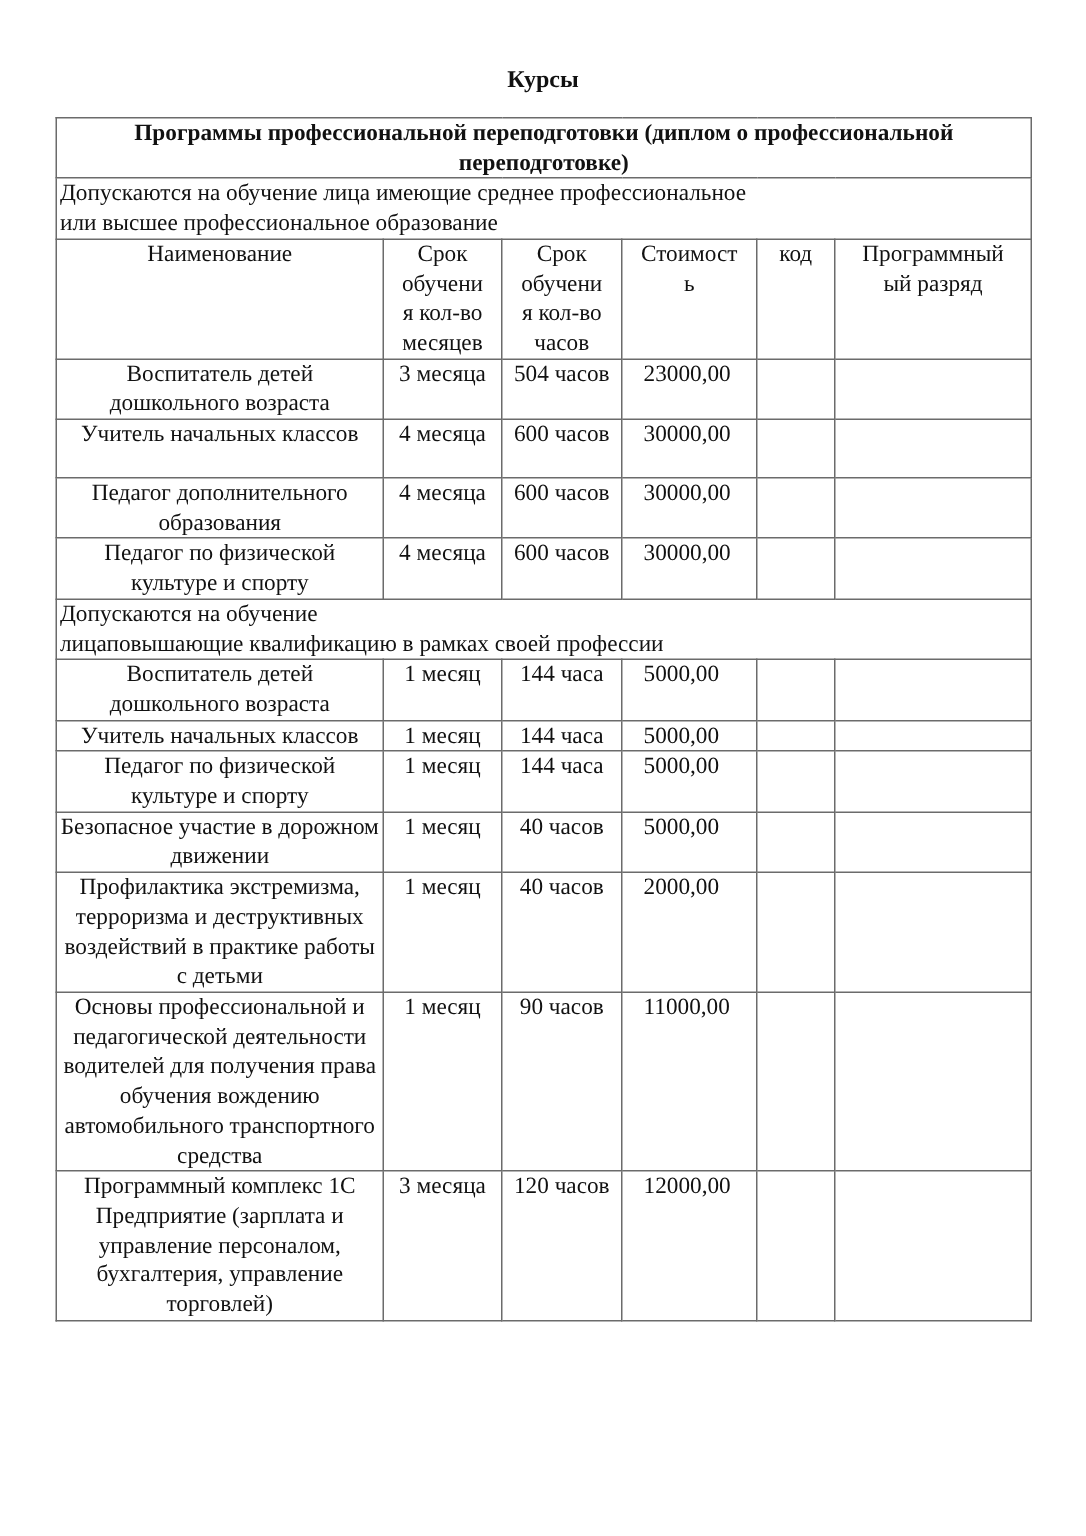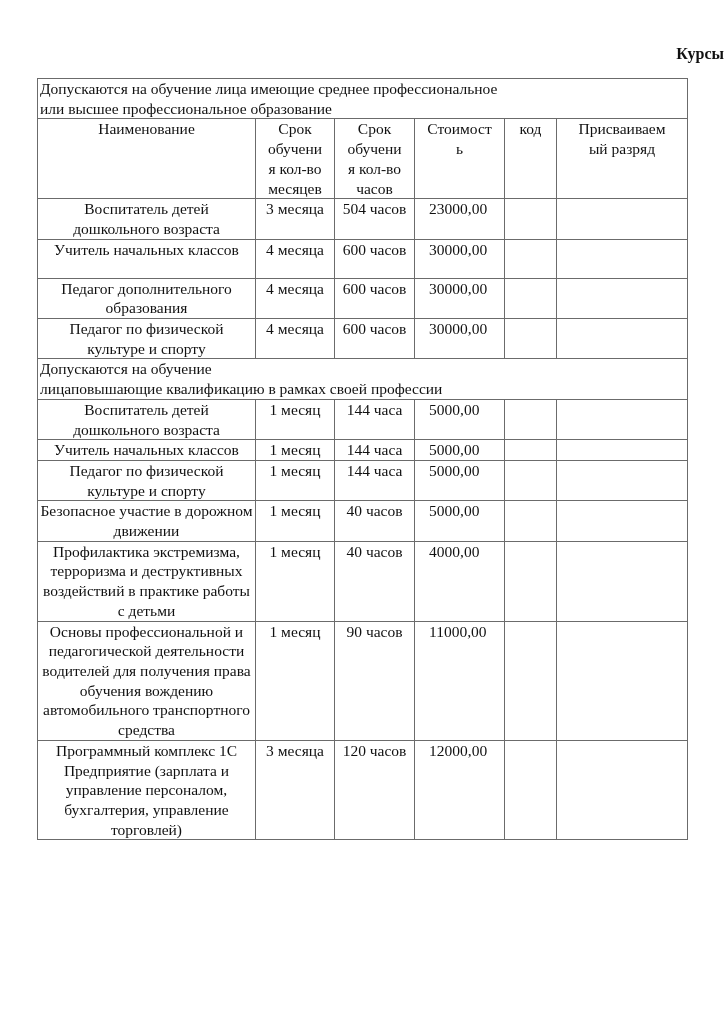--- a/index.html
+++ b/index.html
@@ -1,18 +1,18 @@
 <!DOCTYPE html>
 <html><head>
 <meta charset="utf-8">
 <style>
   html, body { margin: 0; padding: 0; background: #ffffff; }
   body { width: 724px; height: 1024px; position: relative; overflow: hidden;
          font-family: "Liberation Serif", "DejaVu Serif", serif; color: #111; }
-  .title { position: absolute; top: 44px; left: 0; width: 724px; text-align: right;
+  .title { position: absolute; top: 44px; left: 0; width: 724px; text-align: center;
            font-weight: bold; font-size: 16px; line-height: 20px; }
   table { position: absolute; top: 78px; left: 37px; width: 650px; border-collapse: collapse;
           table-layout: fixed; font-size: 15.5px; line-height: 19.7px; }
   td, th { border: 1px solid #6b6b6b; padding: 0 2px; vertical-align: top; text-align: center;
            overflow: hidden; }
   th { font-weight: normal; }
   .sect td { font-weight: bold; text-align: center; padding: 0 4px; }
   .note td { text-align: left; }
   col.c1 { width: 218px; } col.c2 { width: 79px; } col.c3 { width: 80px; }
   col.c4 { width: 90px; }  col.c5 { width: 52px; } col.c6 { width: 131px; }
@@ -29,20 +29,23 @@
 <table>
   <colgroup>
     <col class="c1">
       <col class="c2">
       <col class="c3">
       <col class="c4">
       <col class="c5">
       <col class="c6">
   </colgroup>
   <tbody>
+    <tr class="sect h2">
+      <td colspan="6">Программы профессиональной переподготовки (диплом о профессиональной переподготовке)</td>
+    </tr>
     <tr class="note h2">
       <td colspan="6">
         <div>Допускаются на обучение лица имеющие среднее профессиональное</div>
         <div>или высшее профессиональное образование</div>
       </td>
     </tr>
     <tr class="h4">
       <th>Наименование</th>
       <th>
         <div>Срок</div>
@@ -55,21 +58,21 @@
         <div>обучени</div>
         <div>я кол-во</div>
         <div>часов</div>
       </th>
       <th>
         <div>Стоимост</div>
         <div>ь</div>
       </th>
       <th>код</th>
       <th>
-        <div>Присваиваем</div>
+        <div>Программный</div>
         <div>ый разряд</div>
       </th>
     </tr>
 
     <tr class="h2">
       <td>Воспитатель детей дошкольного возраста</td>
       <td>3 месяца</td>
       <td>504 часов</td>
       <td class="price">23000,00</td>
       <td></td>
@@ -136,21 +139,21 @@
       <td>1 месяц</td>
       <td>40 часов</td>
       <td class="price">5000,00</td>
       <td></td>
       <td></td>
     </tr>
     <tr class="h4">
       <td>Профилактика экстремизма, терроризма и деструктивных воздействий в практике работы с детьми</td>
       <td>1 месяц</td>
       <td>40 часов</td>
-      <td class="price">4000,00</td>
+      <td class="price">2000,00</td>
       <td></td>
       <td></td>
     </tr>
     <tr class="h6">
       <td>Основы профессиональной и педагогической деятельности водителей для получения права обучения вождению автомобильного транспортного средства</td>
       <td>1 месяц</td>
       <td>90 часов</td>
       <td class="price">11000,00</td>
       <td></td>
       <td></td>

